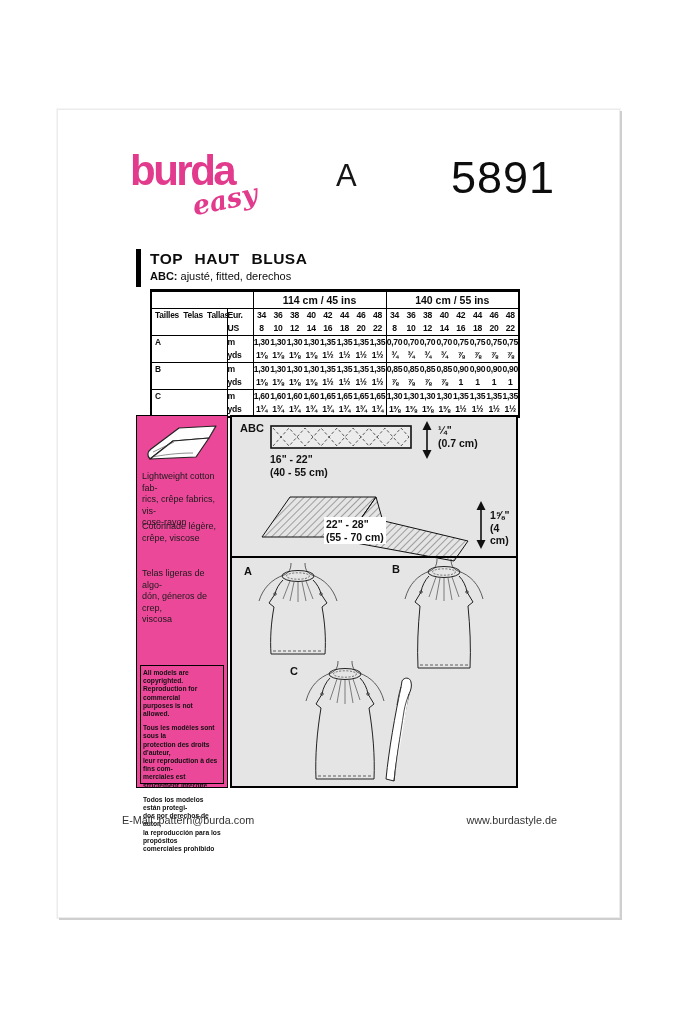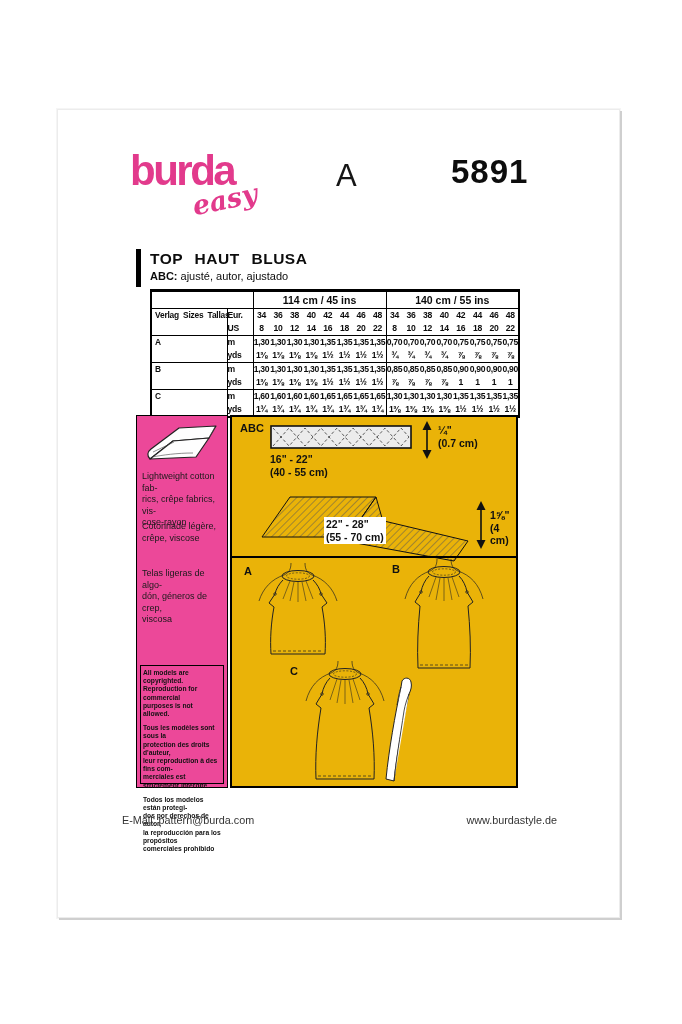--- a/index.html
+++ b/index.html
@@ -5,21 +5,21 @@
   html,body{margin:0;padding:0;background:#ffffff;}
   body{width:682px;height:1024px;position:relative;font-family:"Liberation Sans",sans-serif;color:#111;overflow:hidden;}
   .sheet{position:absolute;left:57px;top:109px;width:561px;height:807px;background:#fff;
          border:1px solid #ececec;box-shadow:2px 2px 0 #cfcfcf, 0 0 0 1px #f5f5f5;}
   .abs{position:absolute;}
   
   .logo-main{font-weight:bold;font-size:42px;letter-spacing:-2.5px;color:var(--pink,#e23a8c);line-height:1;}
   .logo-sub{font-family:"DejaVu Serif",serif;font-style:italic;font-weight:bold;font-size:27px;
             color:var(--pink,#e23a8c);transform:rotate(-12deg);line-height:1;}
   .view-letter{font-size:31px;color:#161616;line-height:1;}
-  .pattern-number{font-size:33px;font-weight:bold;letter-spacing:1px;color:#0d0d0d;line-height:1;text-align:center;}
+  .pattern-number{font-size:45px;font-weight:normal;letter-spacing:1px;color:#0d0d0d;line-height:1;text-align:center;}
   
   .title-bar{width:5px;height:38px;background:#000;}
   .title-main{font-size:15.5px;font-weight:bold;letter-spacing:.5px;word-spacing:7px;white-space:nowrap;color:#0c0c0c;}
   .title-sub{font-size:11px;color:#0c0c0c;white-space:nowrap;}
   .title-sub b{font-weight:bold;}
   
   table.st{border-collapse:collapse;table-layout:fixed;width:370px;border:2px solid #000;
            border-top:3.5px solid #000;border-bottom:2.5px solid #000;font-weight:bold;color:#0c0c0c;
            font-family:"Liberation Sans","DejaVu Sans",sans-serif;}
   .st td{padding:0;height:13px;text-align:center;font-size:8.6px;letter-spacing:-.3px;line-height:13px;white-space:nowrap;}
@@ -28,21 +28,21 @@
   .st td.unit{text-align:left;padding-right:2px;}
   .st td.bl{border-left:1.5px solid #000;}
   .st tr.sep td{border-top:1.6px solid #000;}
   
   .sidebar{border:1.5px solid #000;box-sizing:border-box;background:#ec4899;}
   .lines{white-space:pre-line;}
   .fab-text{font-size:9px;line-height:11.5px;color:#1a1a1a;}
   .copy-box{border:1.5px solid #000;box-sizing:border-box;padding:3px 2px;}
   .copy-par{font-size:6.7px;line-height:8.2px;font-weight:bold;color:#111;margin:0 0 6px 0;}
   
-  .diagram-box{border:2px solid #000;box-sizing:border-box;background:#eab308;}
+  .diagram-box{border:2px solid #000;box-sizing:border-box;background:#e5e5e5;}
   .diagram-divider{background:#000;height:2px;}
   .abc-label{font-size:11px;font-weight:bold;}
   .meas{font-size:10.5px;font-weight:bold;line-height:12.5px;white-space:pre-line;}
   .view-label{font-size:11px;font-weight:bold;}
   
   .footer-line{font-size:10.8px;color:#333;white-space:nowrap;}
 </style>
 </head>
 <body>
 
@@ -50,21 +50,21 @@
 
   <div class="abs" style="left:72px;top:40px;">
     <div class="logo-main">burda</div>
     <div class="logo-sub abs" style="left:62px;top:36px;">easy</div>
   </div>
   <div class="abs view-letter" style="left:278px;top:50px;">A</div>
   <div class="abs pattern-number" style="left:393px;top:45px;">5891</div>
 
   <div class="abs title-bar" style="left:78px;top:139px;"></div>
   <div class="abs title-main" style="left:92px;top:140px;">TOP HAUT BLUSA</div>
-  <div class="abs title-sub" style="left:92px;top:160px;"><b>ABC:</b><span> ajusté, autor, ajustado</span></div>
+  <div class="abs title-sub" style="left:92px;top:160px;"><b>ABC:</b><span> ajusté, fitted, derechos</span></div>
 
   <table class="st abs" style="left:92px;top:179px;">
       <colgroup>
         <col style="width:76px">
         <col style="width:26px">
         <col>
         <col>
         <col>
         <col>
         <col>
@@ -80,21 +80,21 @@
         <col>
         <col>
       </colgroup>
       <tbody>
         <tr class="hrow">
           <td class="corner" colspan="2"></td>
           <td class="group bl" colspan="8">114 cm / 45 ins</td>
           <td class="group bl" colspan="8">140 cm / 55 ins</td>
         </tr>
         <tr>
-          <td class="lbl" rowspan="2">Verlag Sizes Tallas</td>
+          <td class="lbl" rowspan="2">Tailles Telas Tallas</td>
           <td class="unit bl">Eur.</td>
           <td class="num bl">34</td>
           <td class="num">36</td>
           <td class="num">38</td>
           <td class="num">40</td>
           <td class="num">42</td>
           <td class="num">44</td>
           <td class="num">46</td>
           <td class="num">48</td>
           <td class="num bl">34</td>

